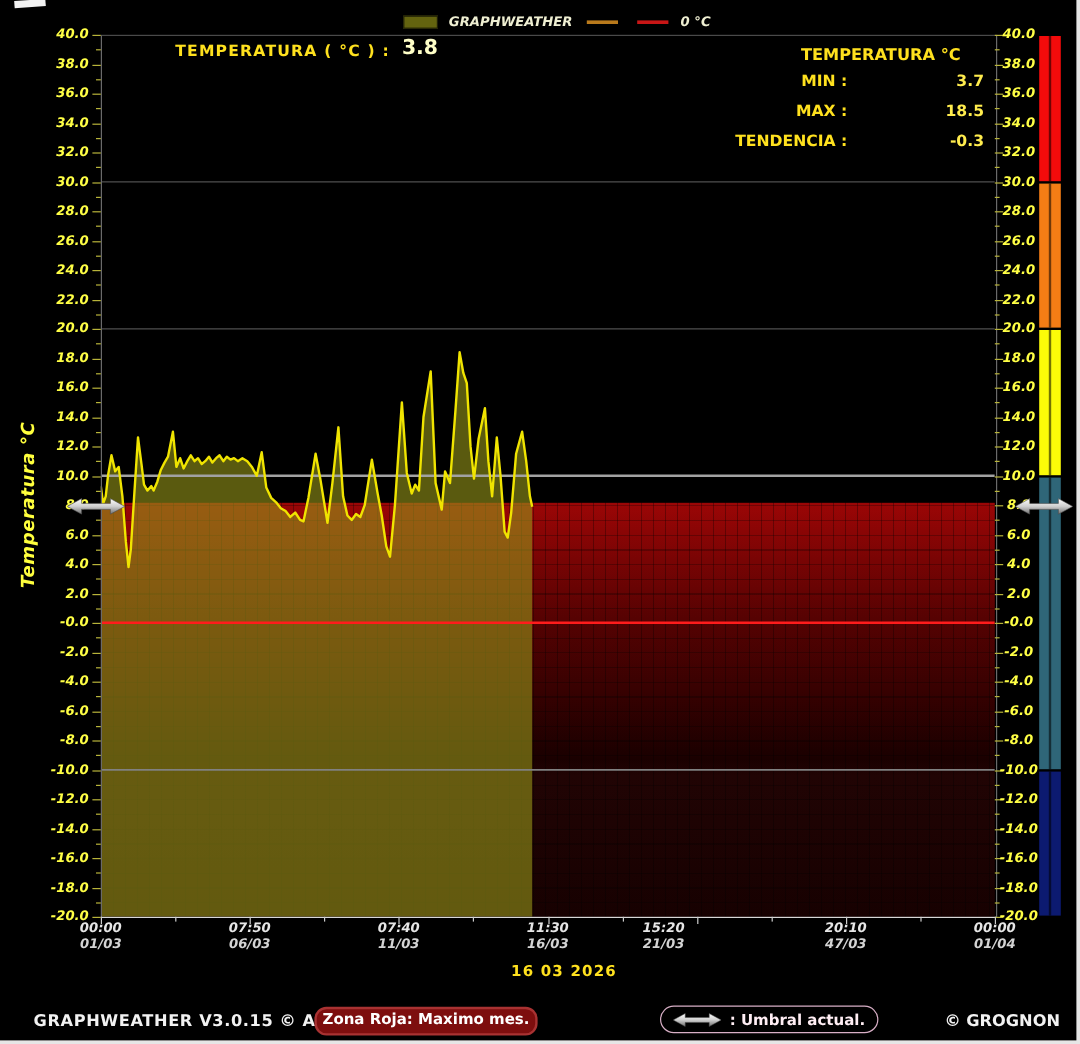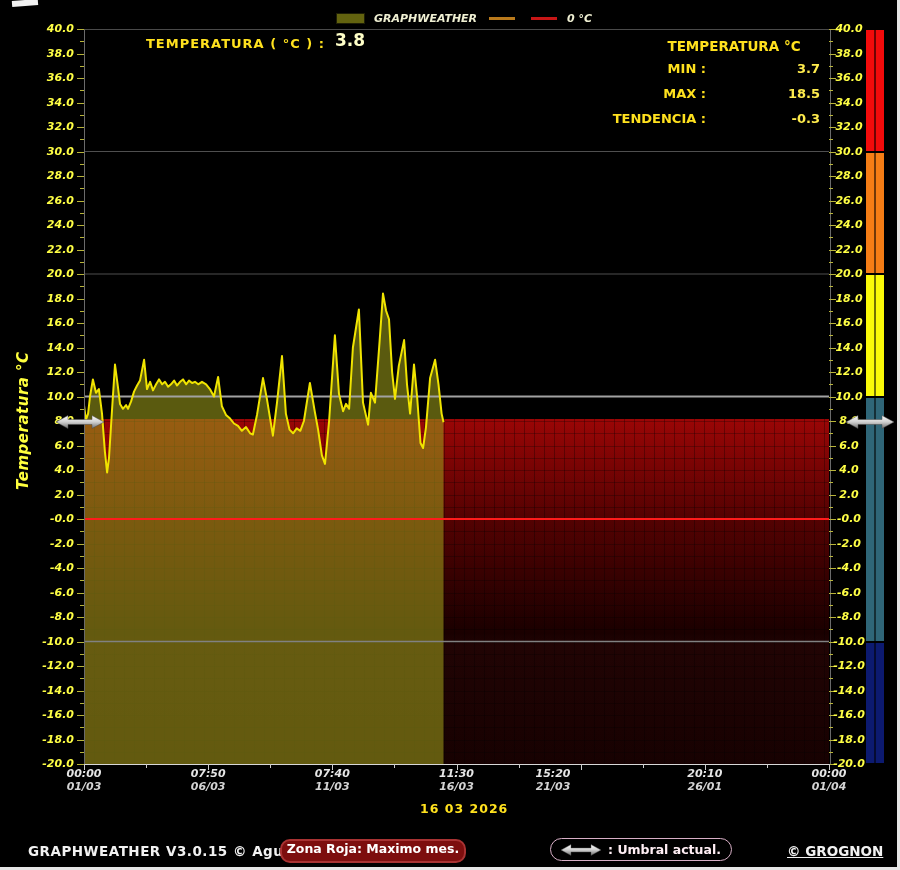--- a/index.html
+++ b/index.html
@@ -47,33 +47,33 @@
   #stats .row{display:flex;margin-bottom:10px;font:bold 13px "DejaVu Sans",sans-serif;}
   #stats .row .lbl{width:118px;text-align:right;}
   #stats .row .val{flex:1;text-align:right;color:#ffec4d;}
   
   .cbar-seg{left:866px;width:18px;z-index:5;}
   .cbar-seg::after{content:"";position:absolute;left:8px;top:0;bottom:0;width:1.5px;
         background:rgba(0,0,0,.55);}
   
   .thr-arrow{width:48px;height:14px;z-index:8;cursor:pointer;}
   
-  #date-label{left:420px;top:801px;width:100px;text-align:left;
+  #date-label{left:420px;top:801px;width:100px;text-align:center;
         font:bold 12.5px "DejaVu Sans",sans-serif;color:#ffe11e;letter-spacing:1px;z-index:6;}
   
   #footer-credit{left:28px;top:843px;font:bold 13.5px "DejaVu Sans",sans-serif;color:#f2f2f2;
         letter-spacing:.5px;z-index:6;}
   #red-badge{left:262px;top:839px;width:182px;height:20px;background:#7d0e0e;
         border:2px solid #a83232;border-radius:10px;text-align:center;line-height:20px;
-        font:bold 12.5px "DejaVu Sans",sans-serif;color:#ffffff;z-index:6;margin-left:18px;}
+        font:bold 12.5px "DejaVu Sans",sans-serif;color:#ffffff;z-index:6;}
   #umbral-pill{left:550px;top:838px;width:180px;height:21px;border:1px solid #d8afc6;
         border-radius:12px;display:flex;align-items:center;justify-content:center;gap:7px;
         background:#000;z-index:6;}
   #umbral-pill .txt{font:bold 12.5px "DejaVu Sans",sans-serif;color:#ffeef4;}
-  #footer-copy{left:787px;top:843px;font:bold 13.5px "DejaVu Sans",sans-serif;color:#f2f2f2;z-index:6;text-decoration:underline;}
+  #footer-copy{left:787px;top:843px;font:bold 13.5px "DejaVu Sans",sans-serif;color:#f2f2f2;z-index:6;}
   
   #edge-right{left:897px;top:0;width:3px;height:870px;background:#e6e6e6;z-index:9;}
   #edge-bottom{left:0;top:867px;width:900px;height:3px;background:#e6e6e6;z-index:9;}
   #corner-artifact{left:12px;top:0;width:26px;height:6px;background:#f2f2f2;
         transform:rotate(-4deg);z-index:9;}
 </style>
 </head>
 <body>
 
 <div id="app">
@@ -337,21 +337,21 @@
       <div class="abs xtick" style="left: 580.667px; top: 764px; height: 6px;"></div>
       <div class="abs xtick" style="left: 642.75px; top: 764px; height: 4px;"></div>
       <div class="abs xlab" style="left: 521px; top: 767px;">
         <div>15:20</div>
         <div class="d">21/03</div>
       </div>
       <div class="abs xtick" style="left: 704.833px; top: 764px; height: 6px;"></div>
       <div class="abs xtick" style="left: 766.917px; top: 764px; height: 4px;"></div>
       <div class="abs xlab" style="left: 672.833px; top: 767px;">
         <div>20:10</div>
-        <div class="d">26/01</div>
+        <div class="d">47/03</div>
       </div>
       <div class="abs xtick" style="left: 829px; top: 764px; height: 6px;"></div>
       <div class="abs xlab" style="left: 797px; top: 767px;">
         <div>00:00</div>
         <div class="d">01/04</div>
       </div>
       <div class="abs cbar-seg" style="top: 30px; height: 120.5px; background: rgb(243, 11, 11);"></div>
       <div class="abs cbar-seg" style="top: 152.5px; height: 120.5px; background: rgb(245, 125, 21);"></div>
       <div class="abs cbar-seg" style="top: 275px; height: 120.5px; background: rgb(251, 251, 8);"></div>
       <div class="abs cbar-seg" style="top: 397.5px; height: 243px; background: rgb(47, 102, 120);"></div>

